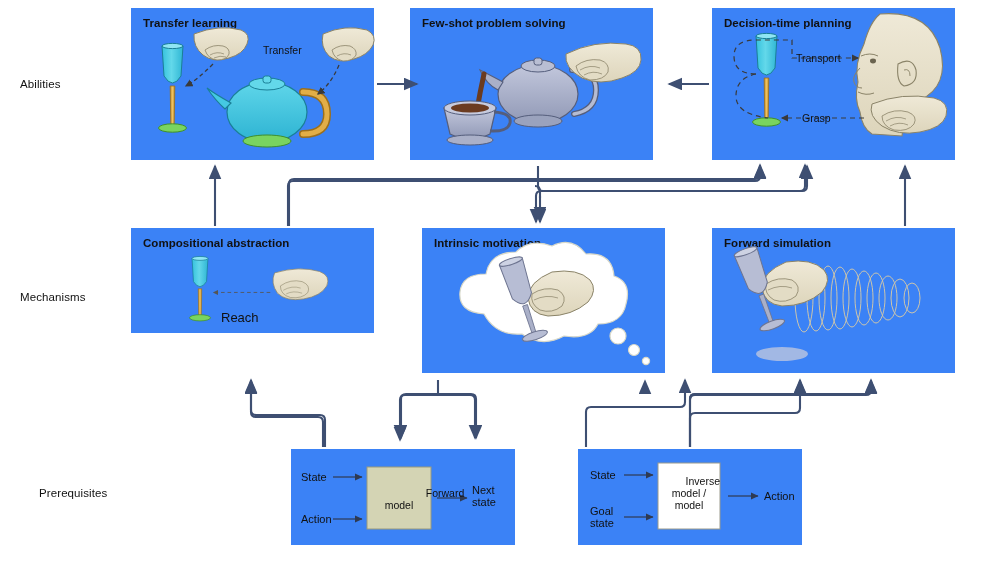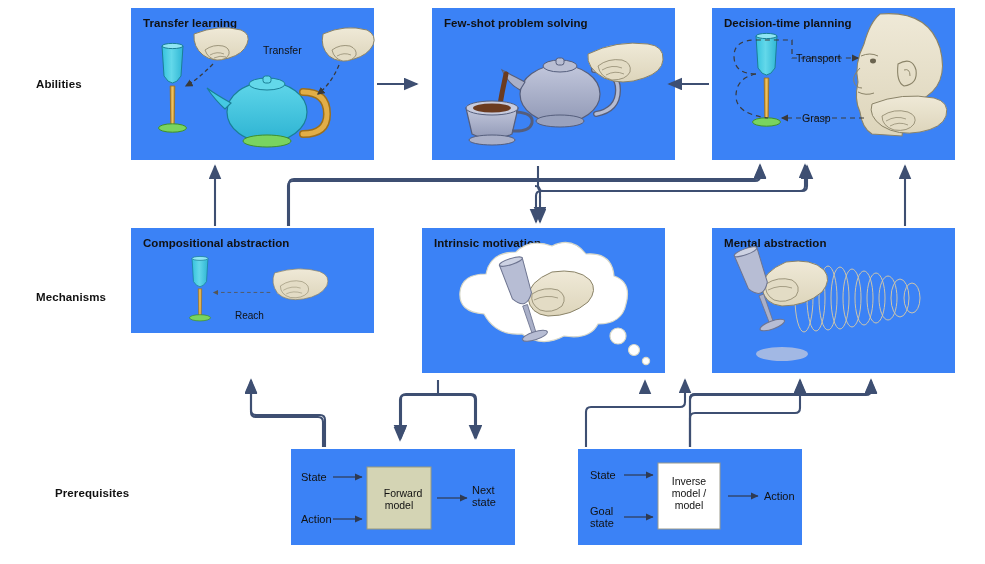--- a/index.html
+++ b/index.html
@@ -1,19 +1,19 @@
 <!DOCTYPE html>
 <html><head>
 <meta charset="utf-8">
 <style>
   html,body{margin:0;padding:0;background:#ffffff;}
   body{width:985px;height:564px;position:relative;overflow:hidden;
        font-family:"Liberation Sans","DejaVu Sans",sans-serif;color:#1a1a1a;}
   #stage{position:absolute;left:0;top:0;width:985px;height:564px;}
-  .row-label{position:absolute;font-size:11.5px;font-weight:bold;color:#111;letter-spacing:.1px;margin-left:16px;}
+  .row-label{position:absolute;font-size:11.5px;font-weight:normal;color:#111;letter-spacing:.1px;}
   .panel{position:absolute;background:#3b82f6;box-sizing:border-box;}
   .panel-title{position:absolute;left:12px;top:9px;font-size:11.5px;font-weight:bold;color:#111;
                letter-spacing:.05px;white-space:nowrap;}
   .art{position:absolute;left:0;top:0;width:100%;height:100%;pointer-events:none;}
   .lbl{position:absolute;font-size:11px;color:#111;white-space:nowrap;}
   .boxlbl{position:absolute;font-size:10.5px;color:#111;text-align:center;line-height:12.5px;}
   svg{display:block;overflow:visible;}
   #wires{position:absolute;left:0;top:0;width:985px;height:564px;pointer-events:none;}
 </style>
 </head>
@@ -81,21 +81,21 @@
       <g>
         <path d="M192,26 Q214,16 236,22 Q246,27 242,37 Q237,47 223,51 Q208,56 198,48 Q189,39 192,26 Z" fill="url(#skinG)" stroke="#8a8368" stroke-width="1"></path>
         <path d="M201,42 Q209,36 219,38 Q226,41 225,47 Q222,53 212,53 Q203,51 201,42 Z" fill="#e3dcc5" stroke="#8a8368" stroke-width=".8"></path>
         <path d="M206,48 Q213,44 220,47" fill="none" stroke="#8a8368" stroke-width=".7"></path>
       </g>
       <path d="M208,57 Q200,76 187,86" fill="none" stroke="#3a3a3a" stroke-width="1.3" stroke-dasharray="4,3" marker-end="url(#dashHead)"></path>
     </svg>
     <div class="lbl" style="left:132px;top:36px;font-size:10.5px;">Transfer</div>
   </div>
 
-  <div class="panel" style="left:432px;top:8px;width:243px;height:152px;">
+  <div class="panel" style="left:410px;top:8px;width:243px;height:152px;">
     <div class="panel-title">Few-shot problem solving</div>
     <svg class="art" viewBox="0 0 243 152">
       <defs>
         <linearGradient id="greyG" x1="0" y1="0" x2="0" y2="1">
           <stop offset="0" stop-color="#c2c7dc"></stop>
             <stop offset="1" stop-color="#9199b6"></stop>
         </linearGradient>
       </defs>
 
       <g>
@@ -189,21 +189,21 @@
         <ellipse cx="49" cy="124" rx="14.5" ry="4.3" fill="#79d45f" stroke="#3f8f2c" stroke-width="1"></ellipse>
       </g>
       <g>
         <path d="M152,62 Q186,52 214,60 Q230,66 224,80 Q216,94 192,98 Q168,102 156,90 Q146,76 152,62 Z" fill="url(#skinG)" stroke="#8a8368" stroke-width="1"></path>
         <path d="M160,80 Q174,70 190,74 Q202,79 198,89 Q190,98 174,96 Q160,92 160,80 Z" fill="#e3dcc5" stroke="#8a8368" stroke-width=".8"></path>
         <path d="M164,86 Q176,79 188,83" fill="none" stroke="#8a8368" stroke-width=".7"></path>
         <path d="M168,91 Q178,86 190,90" fill="none" stroke="#8a8368" stroke-width=".7"></path>
       </g>
       <path d="M146,89 L68,89" fill="none" stroke="#555" stroke-width="1.2" stroke-dasharray="5,4" marker-end="url(#dashHead3)"></path>
     </svg>
-    <div class="lbl" style="left:104px;top:82px;font-size:10px;">Reach</div>
+    <div class="lbl" style="left:90px;top:82px;font-size:13px;">Reach</div>
   </div>
 
   <div class="panel" style="left:422px;top:228px;width:243px;height:145px;">
     <div class="panel-title">Intrinsic motivation</div>
     <svg class="art" viewBox="0 0 243 145">
       <g>
         <path d="M62,86 Q36,84 38,64 Q40,46 64,46 Q68,24 94,24 Q108,10 130,18
                  Q150,8 164,26 Q190,24 192,48 Q210,54 204,76 Q200,96 176,96
                  Q168,112 142,108 Q120,120 100,106 Q74,108 62,86 Z" fill="#ffffff" stroke="#d8d8c8" stroke-width="1.2"></path>
         <circle cx="196" cy="108" r="8" fill="#ffffff" stroke="#d8d8c8" stroke-width="1.2"></circle>
@@ -219,21 +219,21 @@
           <path d="M88,28 L112,28 L110,64 Q100,80 90,64 Z" fill="#b7bdd4" stroke="#6d7490" stroke-width="1"></path>
           <ellipse cx="100" cy="28" rx="12" ry="3" fill="#cdd2e3" stroke="#6d7490" stroke-width="1"></ellipse>
           <path d="M97.5,74 L102.5,74 L102,104 L98,104 Z" fill="#aab0c8" stroke="#6d7490" stroke-width=".8"></path>
           <ellipse cx="100" cy="106" rx="13" ry="4" fill="#b7bdd4" stroke="#6d7490" stroke-width="1"></ellipse>
         </g>
       </g>
     </svg>
   </div>
 
   <div class="panel" style="left:712px;top:228px;width:243px;height:145px;">
-    <div class="panel-title">Mental abstraction</div>
+    <div class="panel-title">Forward simulation</div>
     <svg class="art" viewBox="0 0 243 145">
       <g stroke="#ccc5ac" stroke-width="1" fill="none">
         <ellipse cx="92" cy="70" rx="9" ry="34"></ellipse>
           <ellipse cx="104" cy="70" rx="9" ry="33"></ellipse>
         <ellipse cx="116" cy="70" rx="9" ry="32"></ellipse>
           <ellipse cx="128" cy="70" rx="9" ry="31"></ellipse>
         <ellipse cx="140" cy="70" rx="9" ry="29"></ellipse>
           <ellipse cx="152" cy="70" rx="9" ry="27"></ellipse>
         <ellipse cx="164" cy="70" rx="9" ry="25"></ellipse>
           <ellipse cx="176" cy="70" rx="9" ry="22"></ellipse>
@@ -262,37 +262,37 @@
           <path d="M0,0 L6.5,3 L0,6 Z" fill="#2f3a52"></path>
         </marker>
       </defs>
       <rect x="76" y="18" width="64" height="62" fill="#d4d4b4" stroke="#9a9a7c" stroke-width="1"></rect>
       <line x1="42" y1="28" x2="71" y2="28" stroke="#2f3a52" stroke-width="1.2" marker-end="url(#tinyHead)"></line>
       <line x1="42" y1="70" x2="71" y2="70" stroke="#2f3a52" stroke-width="1.2" marker-end="url(#tinyHead)"></line>
       <line x1="146" y1="49" x2="176" y2="49" stroke="#2f3a52" stroke-width="1.2" marker-end="url(#tinyHead)"></line>
     </svg>
     <div class="lbl" style="left:10px;top:22px;">State</div>
     <div class="lbl" style="left:10px;top:64px;">Action</div>
-    <div class="boxlbl" style="left:76px;top:38px;width:72px;">Forward</div>
+    <div class="boxlbl" style="left:76px;top:38px;width:72px;padding-left:42px;">Forward</div>
     <div class="boxlbl" style="left:76px;top:50px;width:64px;">model</div>
     <div class="lbl" style="left:181px;top:35px;">Next</div>
     <div class="lbl" style="left:181px;top:47px;">state</div>
   </div>
 
   <div class="panel" style="left:578px;top:449px;width:224px;height:96px;">
     <svg class="art" viewBox="0 0 224 96">
       <rect x="80" y="14" width="62" height="66" fill="#ffffff" stroke="#9a9a8c" stroke-width="1"></rect>
       <line x1="46" y1="26" x2="75" y2="26" stroke="#2f3a52" stroke-width="1.2" marker-end="url(#tinyHead)"></line>
       <line x1="46" y1="68" x2="75" y2="68" stroke="#2f3a52" stroke-width="1.2" marker-end="url(#tinyHead)"></line>
       <line x1="150" y1="47" x2="180" y2="47" stroke="#2f3a52" stroke-width="1.2" marker-end="url(#tinyHead)"></line>
     </svg>
     <div class="lbl" style="left:12px;top:20px;">State</div>
     <div class="lbl" style="left:12px;top:56px;">Goal</div>
     <div class="lbl" style="left:12px;top:68px;">state</div>
-    <div class="boxlbl" style="left:80px;top:26px;width:62px;">Inverse</div>
+    <div class="boxlbl" style="left:80px;top:26px;width:62px;text-align:right;">Inverse</div>
     <div class="boxlbl" style="left:80px;top:38px;width:62px;">model /</div>
     <div class="boxlbl" style="left:80px;top:50px;width:62px;">model</div>
     <div class="lbl" style="left:186px;top:41px;">Action</div>
   </div>
 
   <svg id="wires" viewBox="0 0 985 564">
     <defs>
       <marker id="aw" markerWidth="9" markerHeight="9" refX="6.2" refY="3" orient="auto">
         <path d="M0,0 L7,3 L0,6 Z" fill="#3e4f72"></path>
       </marker>

